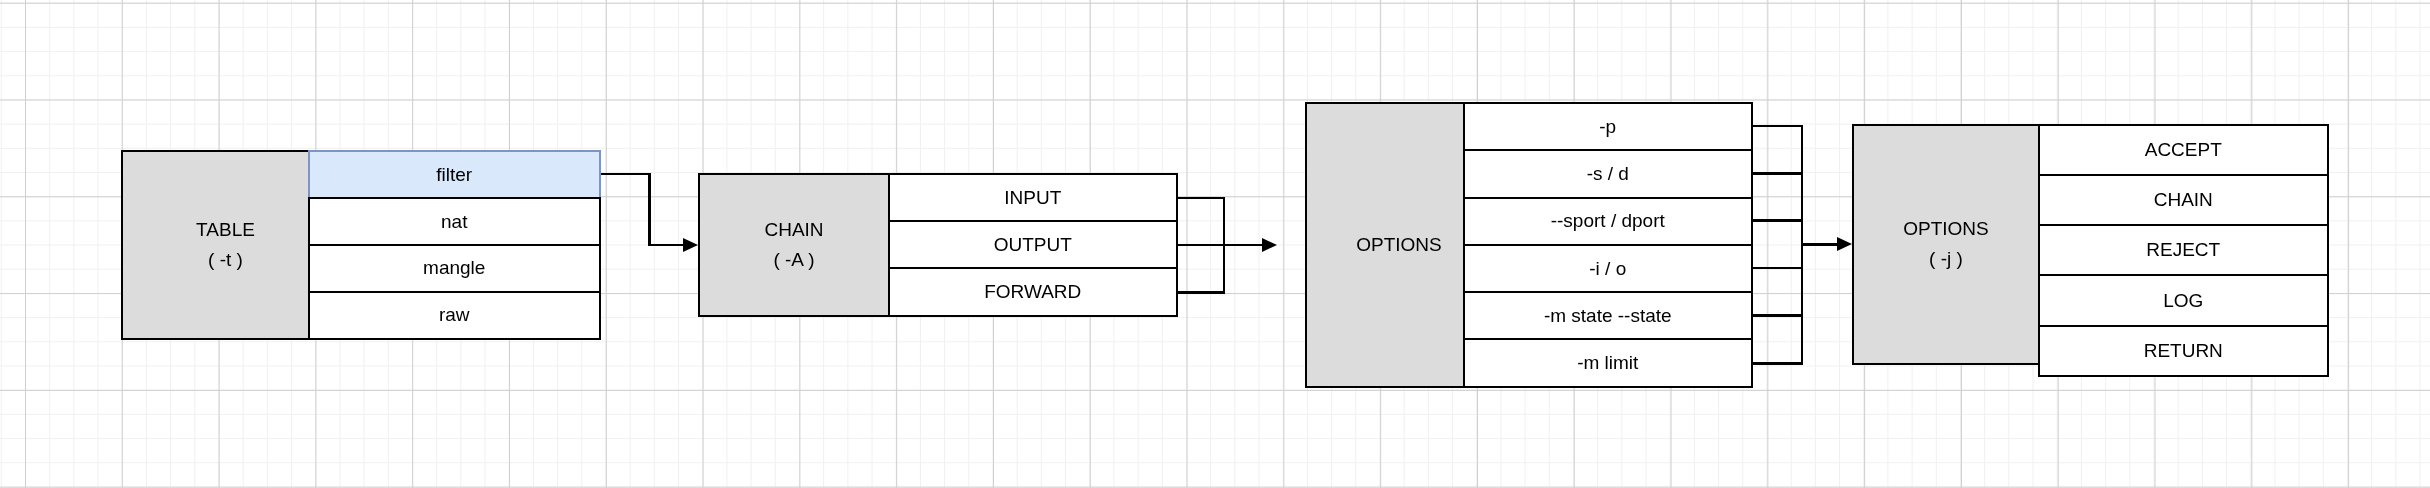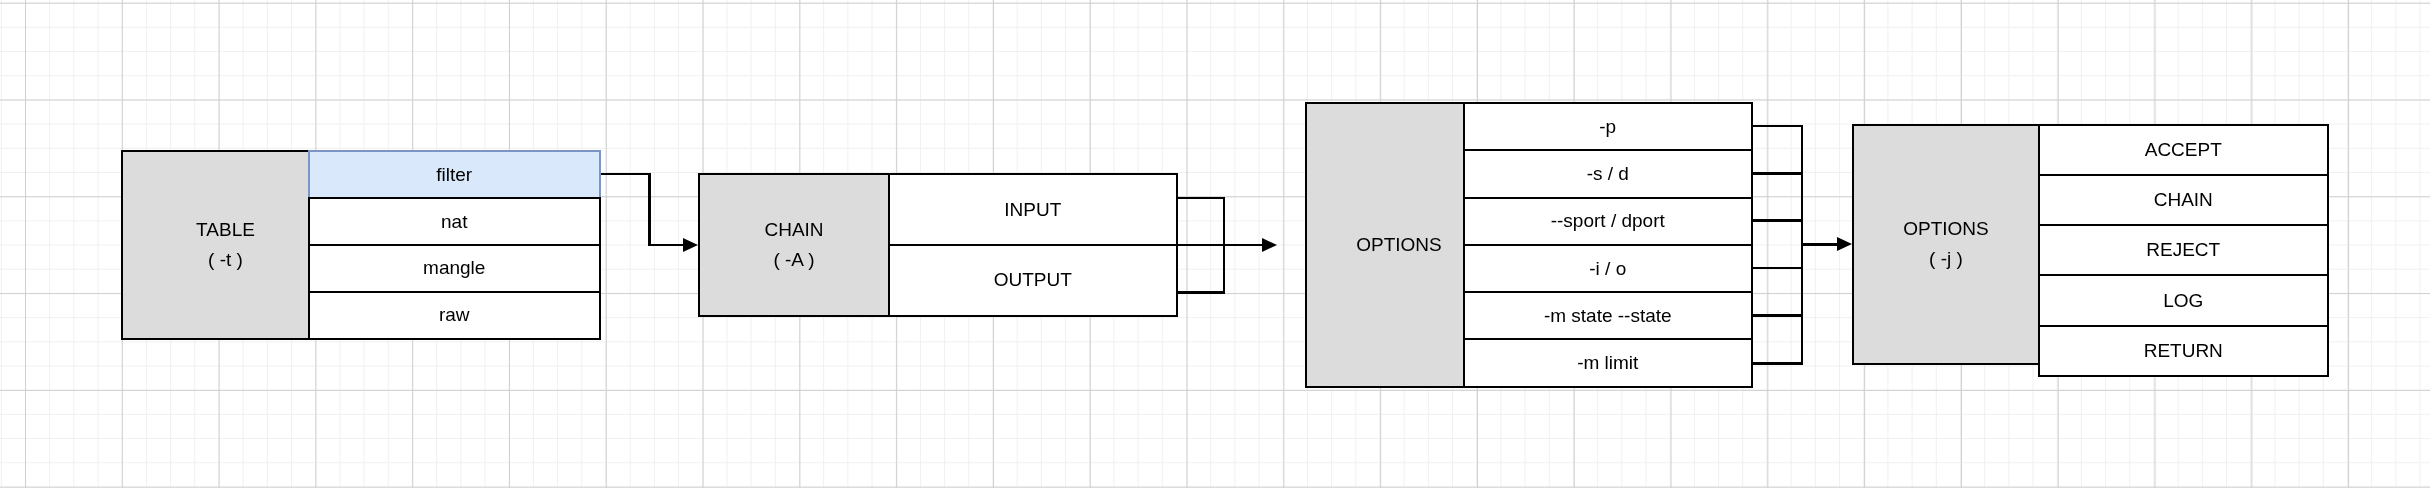--- a/index.html
+++ b/index.html
@@ -99,20 +99,23 @@
     <span>CHAIN</span>
     <span>( -A )</span>
   </div>
   <div class="rows" style="left:887.5px; top:173px; width:290.5px; height:144px;">
     <div class="row">
       <span>INPUT</span>
     </div>
     <div class="row">
       <span>OUTPUT</span>
     </div>
+    <div class="row">
+      <span>FORWARD</span>
+    </div>
   </div>
 
   <div class="seg" style="left:1178px; top:196.5px; width:47px; height:2.5px;"></div>
   <div class="seg" style="left:1178px; top:291px; width:47px; height:2.5px;"></div>
   <div class="seg" style="left:1222.5px; top:196.5px; width:2.5px; height:97px;"></div>
   <div class="seg" style="left:1178px; top:243.5px; width:84.5px; height:2.5px;"></div>
   <div class="arrow" style="left:1262px; top:237.5px;"></div>
 
   <div class="hdr" style="left:1277px; top:102px; width:188px; height:286px;margin-left:28px;">
     <span>OPTIONS</span>

